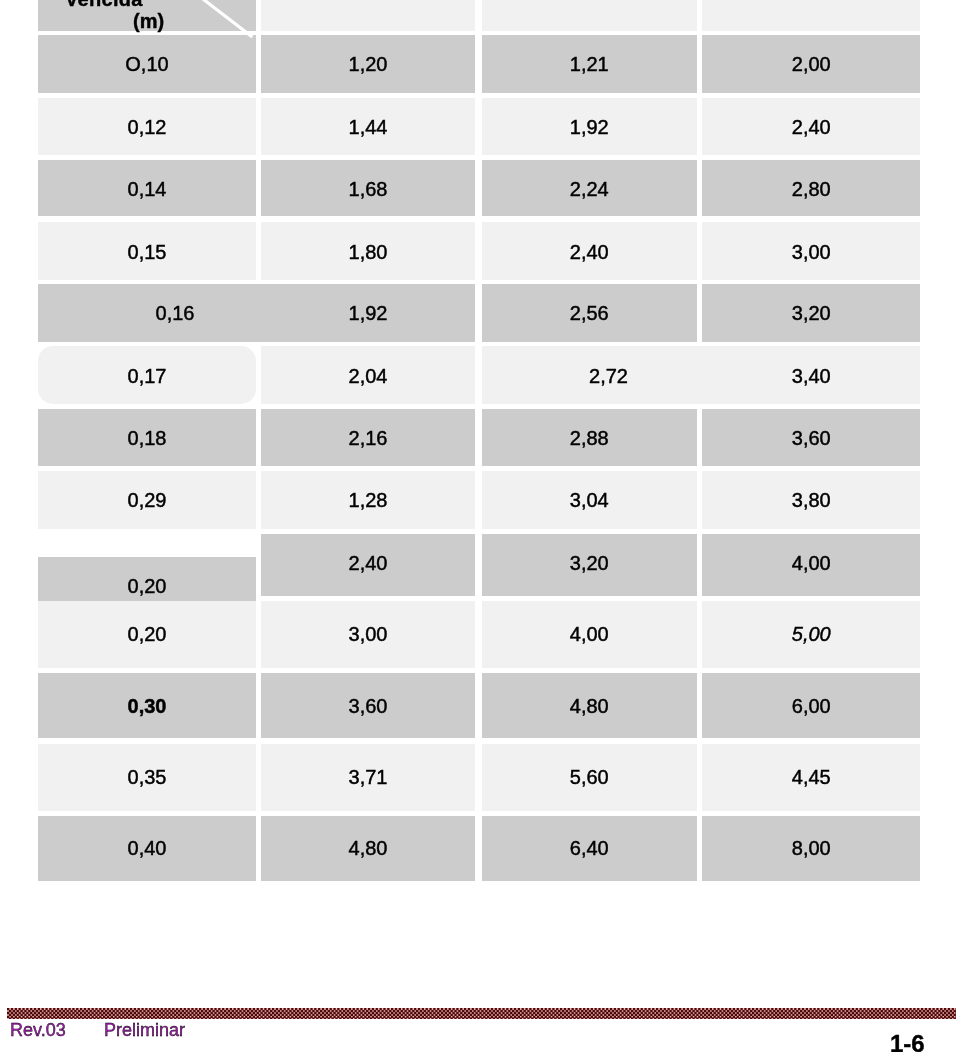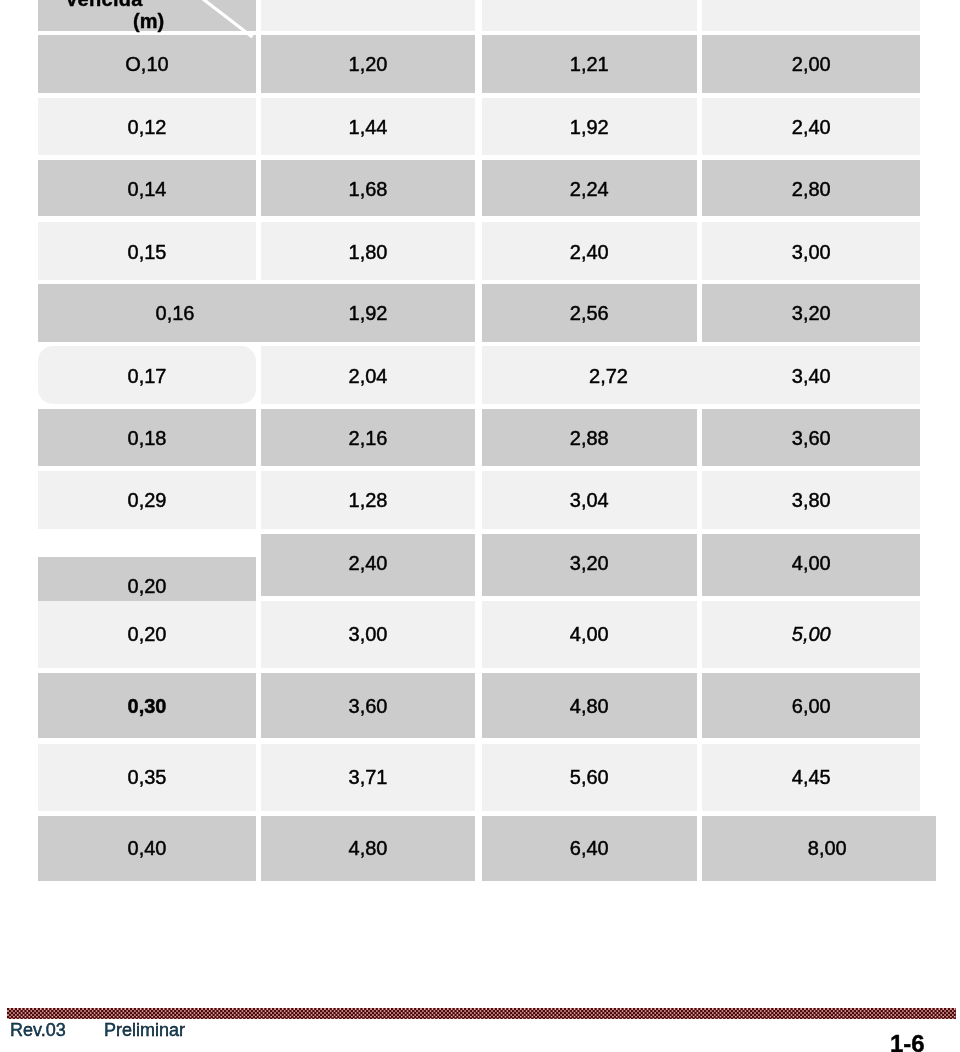--- a/index.html
+++ b/index.html
@@ -29,21 +29,21 @@
     position:absolute;
     display:flex; align-items:center; justify-content:center;
     font-size:20px; color:#000000; line-height:1;
     -webkit-text-stroke:0.45px #000000;
   }
   .cell.dark  { background:#cccccc; }
   .cell.light { background:#f1f1f1;text-align:right; }
 
   
   .footer-rule { position:absolute; left:7px; top:1007.5px; width:949px; height:11.5px; }
-  .foot-txt { position:absolute; top:1021px; font-size:18px; color:#0c4a6e; line-height:1;
+  .foot-txt { position:absolute; top:1021px; font-size:18px; color:#a21caf; line-height:1;
               white-space:pre; -webkit-text-stroke:0.4px #000000; }
   .foot-rev { left:10px; }
   .foot-sta { left:104px; }
   .page-num { position:absolute; left:890px; top:1032px; font-size:24px; font-weight:bold;
               color:#000000; line-height:1; -webkit-text-stroke:0.4px #000000; }
 </style>
 </head>
 <body>
 
 <div class="page">
@@ -209,21 +209,21 @@
         </div>
         <div class="cell dark" style="left: 38px; top: 815.5px; width: 218px; height: 65.9px;">
           <span style="position: relative; top: -0.3px;">0,40</span>
         </div>
         <div class="cell dark" style="left: 261px; top: 815.5px; width: 214px; height: 65.9px;">
           <span style="position: relative; top: -0.3px;">4,80</span>
         </div>
         <div class="cell dark" style="left: 481.5px; top: 815.5px; width: 215.5px; height: 65.9px;">
           <span style="position: relative; top: -0.3px;">6,40</span>
         </div>
-        <div class="cell dark" style="left: 702.4px; top: 815.5px; width: 217.7px; height: 65.9px; padding-left: 16px;">
+        <div class="cell dark" style="left: 702.4px; top: 815.5px; width: 217.7px; height: 65.9px;">
           <span style="position: relative; top: -0.3px;">8,00</span>
         </div>
       </div>
   </div>
 
   <svg class="footer-rule" width="949" height="11.5" viewBox="0 0 949 11.5">
     <rect width="949" height="11.5" fill="#e8b4b4"></rect>
     <g stroke="#4e0808" stroke-width="2.3" stroke-dasharray="2.3 1.54">
       <line x1="0" y1="1.15" x2="949" y2="1.15"></line>
       <line x1="1.92" y1="3.07" x2="949" y2="3.07"></line>

